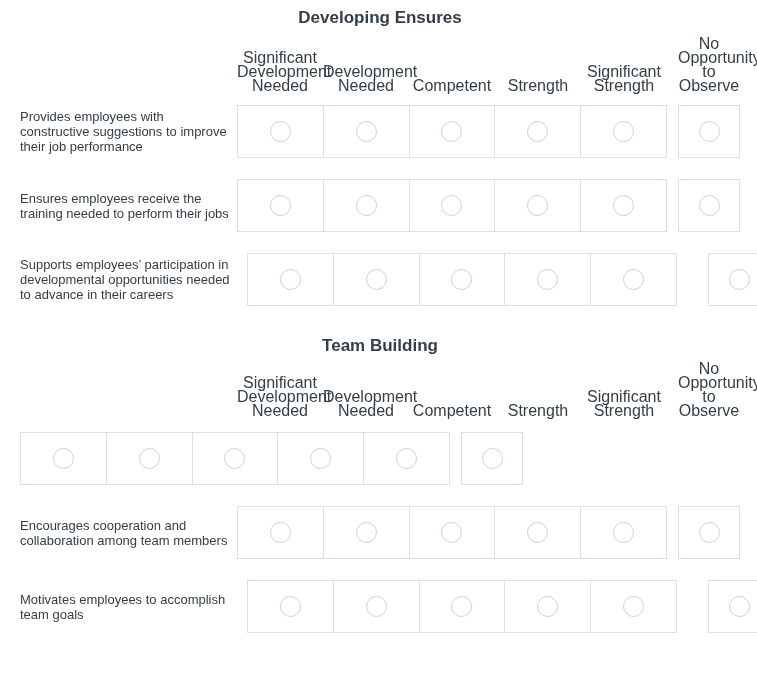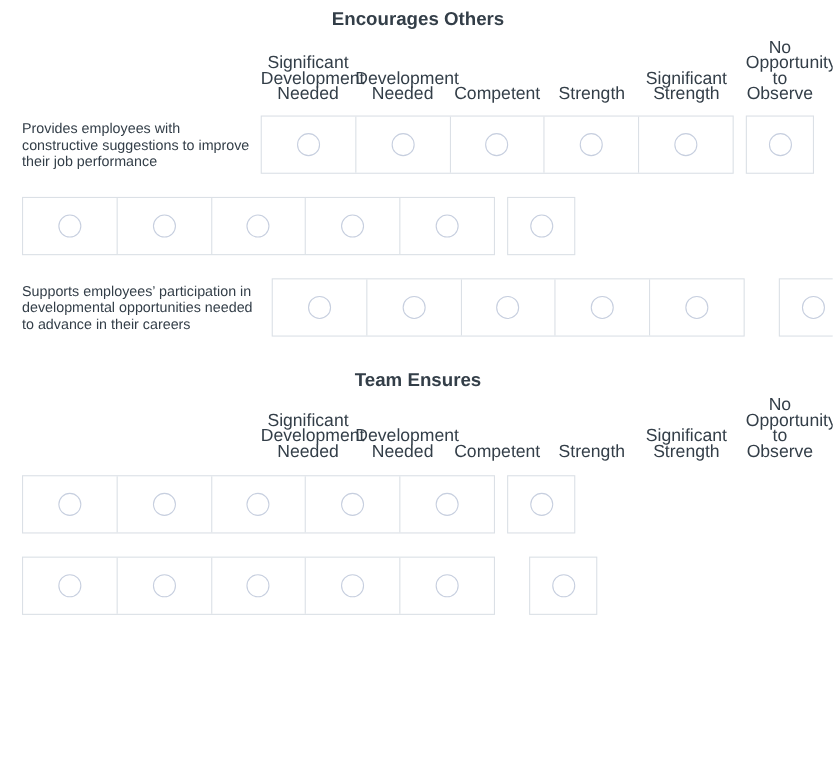--- a/index.html
+++ b/index.html
@@ -81,21 +81,21 @@
     border-radius: 50%;
     background: #ffffff;
   }
 </style>
 </head>
 <body>
 
 <div class="survey">
 
   <div class="section section-developing">
-    <div class="section-title">Encourages Others</div>
+    <div class="section-title">Developing Ensures</div>
 
     <div class="header-row">
       <div class="header-spacer"></div>
       <div class="header-group">
         <div class="header-cell">Significant Development Needed</div>
         <div class="header-cell">Development Needed</div>
         <div class="header-cell">Competent</div>
         <div class="header-cell">Strength</div>
         <div class="header-cell">Significant Strength</div>
       </div>
@@ -122,20 +122,21 @@
             <span class="radio"></span>
           </div>
       </div>
       <div class="hgap"></div>
       <div class="radio-na">
           <span class="radio"></span>
         </div>
     </div>
 
     <div class="matrix-row">
+      <div class="row-label">Ensures employees receive the training needed to perform their jobs</div>
       <div class="radio-group">
         <div class="radio-cell">
             <span class="radio"></span>
           </div>
         <div class="radio-cell">
             <span class="radio"></span>
           </div>
         <div class="radio-cell">
             <span class="radio"></span>
           </div>
@@ -172,21 +173,21 @@
           </div>
       </div>
       <div class="hgap"></div>
       <div class="radio-na">
           <span class="radio"></span>
         </div>
     </div>
   </div>
 
   <div class="section section-team">
-    <div class="section-title">Team Ensures</div>
+    <div class="section-title">Team Building</div>
 
     <div class="header-row">
       <div class="header-spacer"></div>
       <div class="header-group">
         <div class="header-cell">Significant Development Needed</div>
         <div class="header-cell">Development Needed</div>
         <div class="header-cell">Competent</div>
         <div class="header-cell">Strength</div>
         <div class="header-cell">Significant Strength</div>
       </div>
@@ -212,39 +213,64 @@
             <span class="radio"></span>
           </div>
       </div>
       <div class="hgap"></div>
       <div class="radio-na">
           <span class="radio"></span>
         </div>
     </div>
 
     <div class="matrix-row">
-      <div class="radio-group">
-        <div class="radio-cell">
-            <span class="radio"></span>
-          </div>
-        <div class="radio-cell">
-            <span class="radio"></span>
-          </div>
-        <div class="radio-cell">
-            <span class="radio"></span>
-          </div>
-        <div class="radio-cell">
-            <span class="radio"></span>
-          </div>
-        <div class="radio-cell">
-            <span class="radio"></span>
-          </div>
-      </div>
-      <div class="hgap"></div>
-      <div class="radio-na">
-          <span class="radio"></span>
-        </div>
-    </div>
-
+      <div class="row-label">Encourages cooperation and collaboration among team members</div>
+      <div class="radio-group">
+        <div class="radio-cell">
+            <span class="radio"></span>
+          </div>
+        <div class="radio-cell">
+            <span class="radio"></span>
+          </div>
+        <div class="radio-cell">
+            <span class="radio"></span>
+          </div>
+        <div class="radio-cell">
+            <span class="radio"></span>
+          </div>
+        <div class="radio-cell">
+            <span class="radio"></span>
+          </div>
+      </div>
+      <div class="hgap"></div>
+      <div class="radio-na">
+          <span class="radio"></span>
+        </div>
+    </div>
+
+    <div class="matrix-row">
+      <div class="row-label">Motivates employees to accomplish team goals</div>
+      <div class="radio-group">
+        <div class="radio-cell">
+            <span class="radio"></span>
+          </div>
+        <div class="radio-cell">
+            <span class="radio"></span>
+          </div>
+        <div class="radio-cell">
+            <span class="radio"></span>
+          </div>
+        <div class="radio-cell">
+            <span class="radio"></span>
+          </div>
+        <div class="radio-cell">
+            <span class="radio"></span>
+          </div>
+      </div>
+      <div class="hgap"></div>
+      <div class="radio-na">
+          <span class="radio"></span>
+        </div>
+    </div>
 
   </div>
 
 </div>
 
 </body></html>

